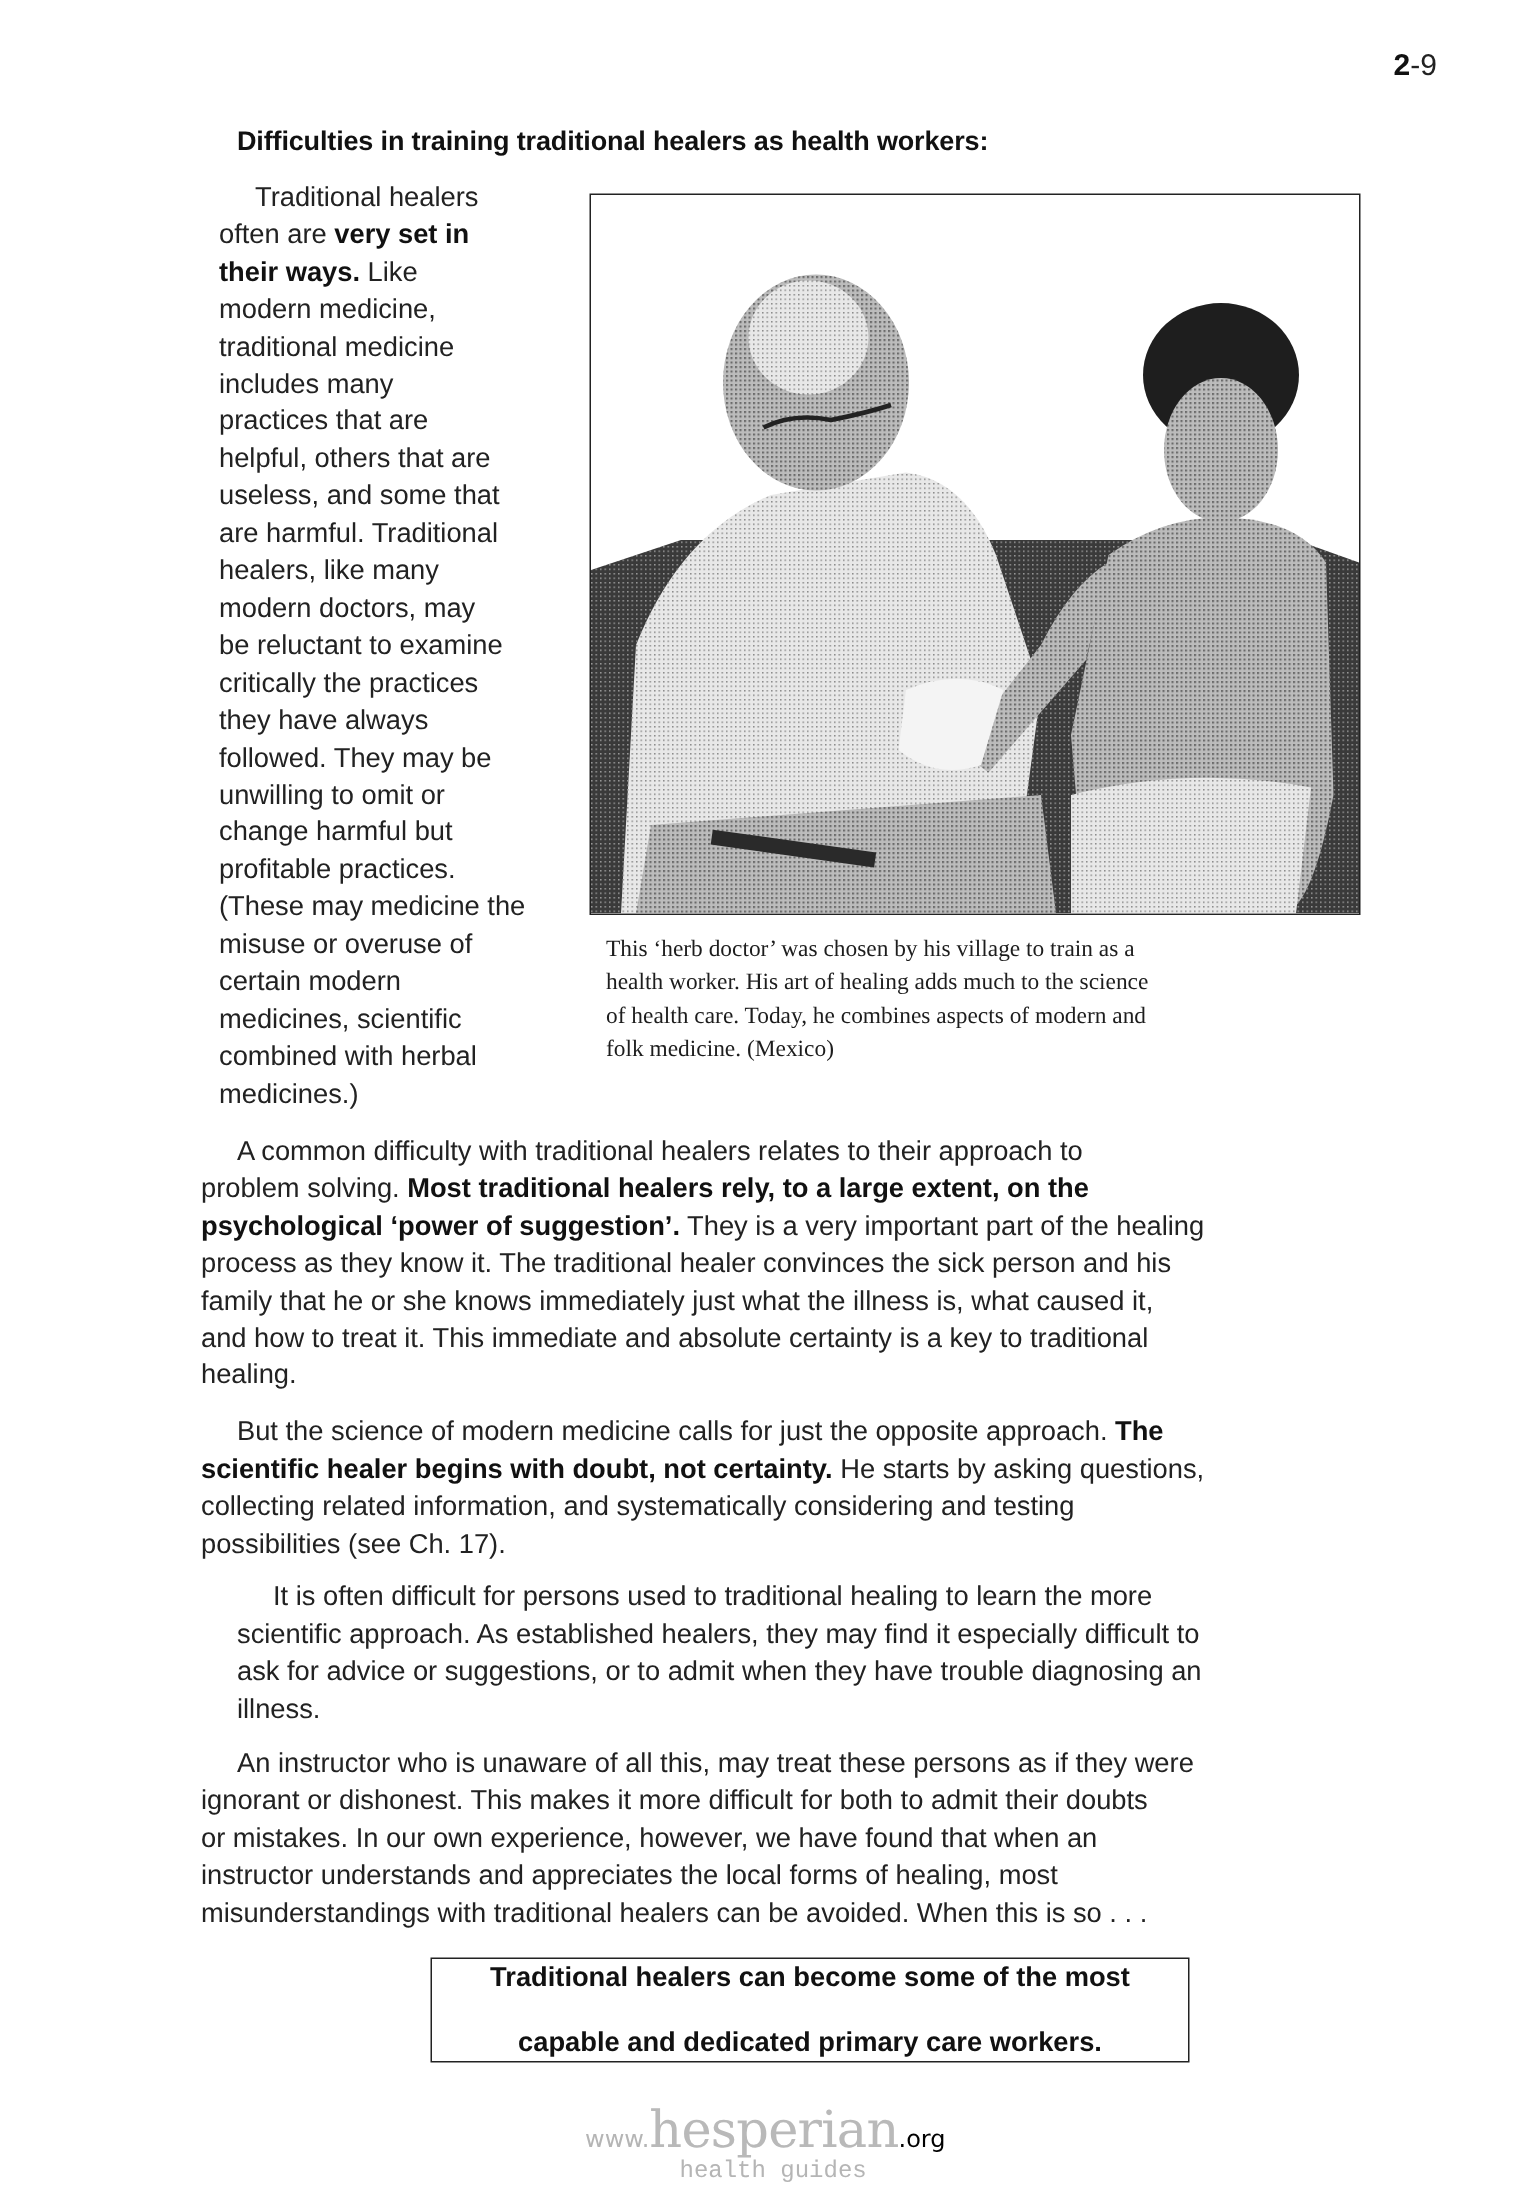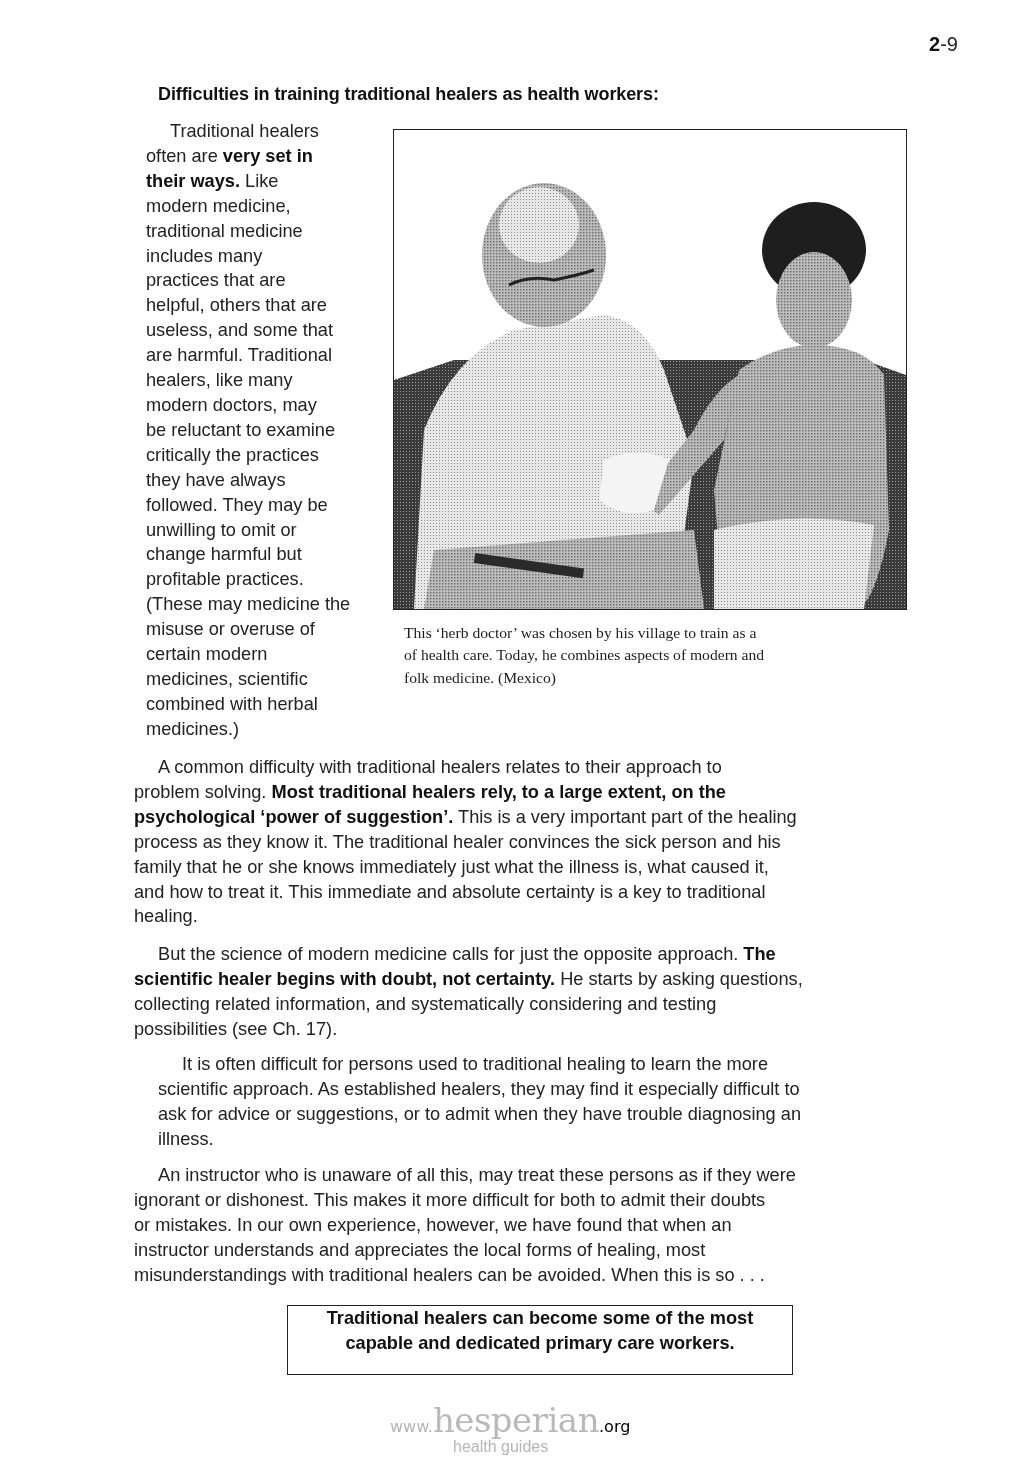--- a/index.html
+++ b/index.html
@@ -11,26 +11,26 @@
   .side-col { position: absolute; left: 134px; top: 119px; width: 240px; font-size: 18.2px; line-height: 24.9px; color: #222; margin-left: 12px; }
   .side-col .line { display: block; white-space: nowrap; }
   .side-col .indent { padding-left: 24px; }
   .bold { font-weight: bold; color: #111; }
   .photo-frame { position: absolute; left: 393px; top: 129px; width: 512px; height: 479px; border: 1.5px solid #222; background: #fff; overflow: hidden; }
   .caption { position: absolute; left: 404px; top: 622px; width: 500px; font-family: "Liberation Serif", "DejaVu Serif", serif; font-size: 15.6px; line-height: 22.3px; color: #1d1d1d; }
   .caption .line { display: block; white-space: nowrap; }
   .para { position: absolute; left: 134px; width: 810px; font-size: 18.2px; line-height: 24.9px; color: #222; }
   .para .line { display: block; white-space: nowrap; }
   .para .indent { padding-left: 24px; }
-  .callout { position: absolute; left: 287px; top: 1305px; width: 504px; height: 68px; border: 1.5px solid #222; display: flex; flex-direction: column; align-items: center; justify-content: flex-start; font-weight: bold; font-size: 18.2px; line-height: 25px; color: #111; }
+  .callout { position: absolute; left: 287px; top: 1305px; width: 504px; height: 68px; border: 1.5px solid #222; display: flex; flex-direction: column; align-items: center; justify-content: space-between; font-weight: bold; font-size: 18.2px; line-height: 25px; color: #111; }
   .footer { position: absolute; left: 390px; top: 1400px; width: 240px; text-align: left; color: #b9b9b9; }
   .footer .www { font-size: 16px; font-family: "DejaVu Sans", sans-serif; color: #b5b5b5; }
   .footer .brand { font-family: "DejaVu Serif", serif; font-size: 34px; color: #b9b9b9; letter-spacing: -0.5px; }
   .footer .tld { font-size: 16px; font-family: "DejaVu Sans", sans-serif; color: #000000; }
-  .footer .tagline { position: absolute; left: 63px; top: 38px; font-size: 16px; font-family: Liberation Sans, sans-serif; color: #b5b5b5; white-space: nowrap; }
+  .footer .tagline { position: absolute; left: 63px; top: 38px; font-size: 16px; font-family: Liberation Mono, monospace; color: #b5b5b5; white-space: nowrap; }
 </style>
 </head>
 <body>
 
 <div class="page-number"><b>2</b><span>-9</span></div>
 
 <div class="section-heading">Difficulties in training traditional healers as health workers:</div>
 
 <div class="side-col">
   <span class="line indent">Traditional healers</span>
@@ -98,28 +98,29 @@
     <path d="M345 245 Q320 260 300 300 L245 370 L265 385 L330 310 Z" fill="url(#ht)"></path>
 
     <path d="M210 330 Q245 315 275 330 L260 380 Q230 390 205 370 Z" fill="#f4f4f4"></path>
 
     <path d="M320 400 Q400 380 480 395 L470 479 L320 479 Z" fill="url(#htl)"></path>
   </svg>
 </div>
 
 <div class="caption">
   <span class="line">This ‘herb doctor’ was chosen by his village to train as a</span>
+  <span class="line">health worker. His art of healing adds much to the science</span>
   <span class="line">of health care. Today, he combines aspects of modern and</span>
   <span class="line">folk medicine. (Mexico)</span>
 </div>
 
 <div class="para" style="top:755px;">
   <span class="line indent">A common difficulty with traditional healers relates to their approach to</span>
   <span class="line"><span>problem solving. </span><span class="bold">Most traditional healers rely, to a large extent, on the</span></span>
-  <span class="line"><span class="bold">psychological ‘power of suggestion’.</span><span> This is a very important part of the healing</span></span>
+  <span class="line"><span class="bold">psychological ‘power of suggestion’.</span><span> They is a very important part of the healing</span></span>
   <span class="line">process as they know it. The traditional healer convinces the sick person and his</span>
   <span class="line">family that he or she knows immediately just what the illness is, what caused it,</span>
   <span class="line">and how to treat it. This immediate and absolute certainty is a key to traditional</span>
   <span class="line">healing.</span>
 </div>
 
 <div class="para" style="top:942px;">
   <span class="line indent"><span>But the science of modern medicine calls for just the opposite approach. </span><span class="bold">The</span></span>
   <span class="line"><span class="bold">scientific healer begins with doubt, not certainty.</span><span> He starts by asking questions,</span></span>
   <span class="line">collecting related information, and systematically considering and testing</span>

